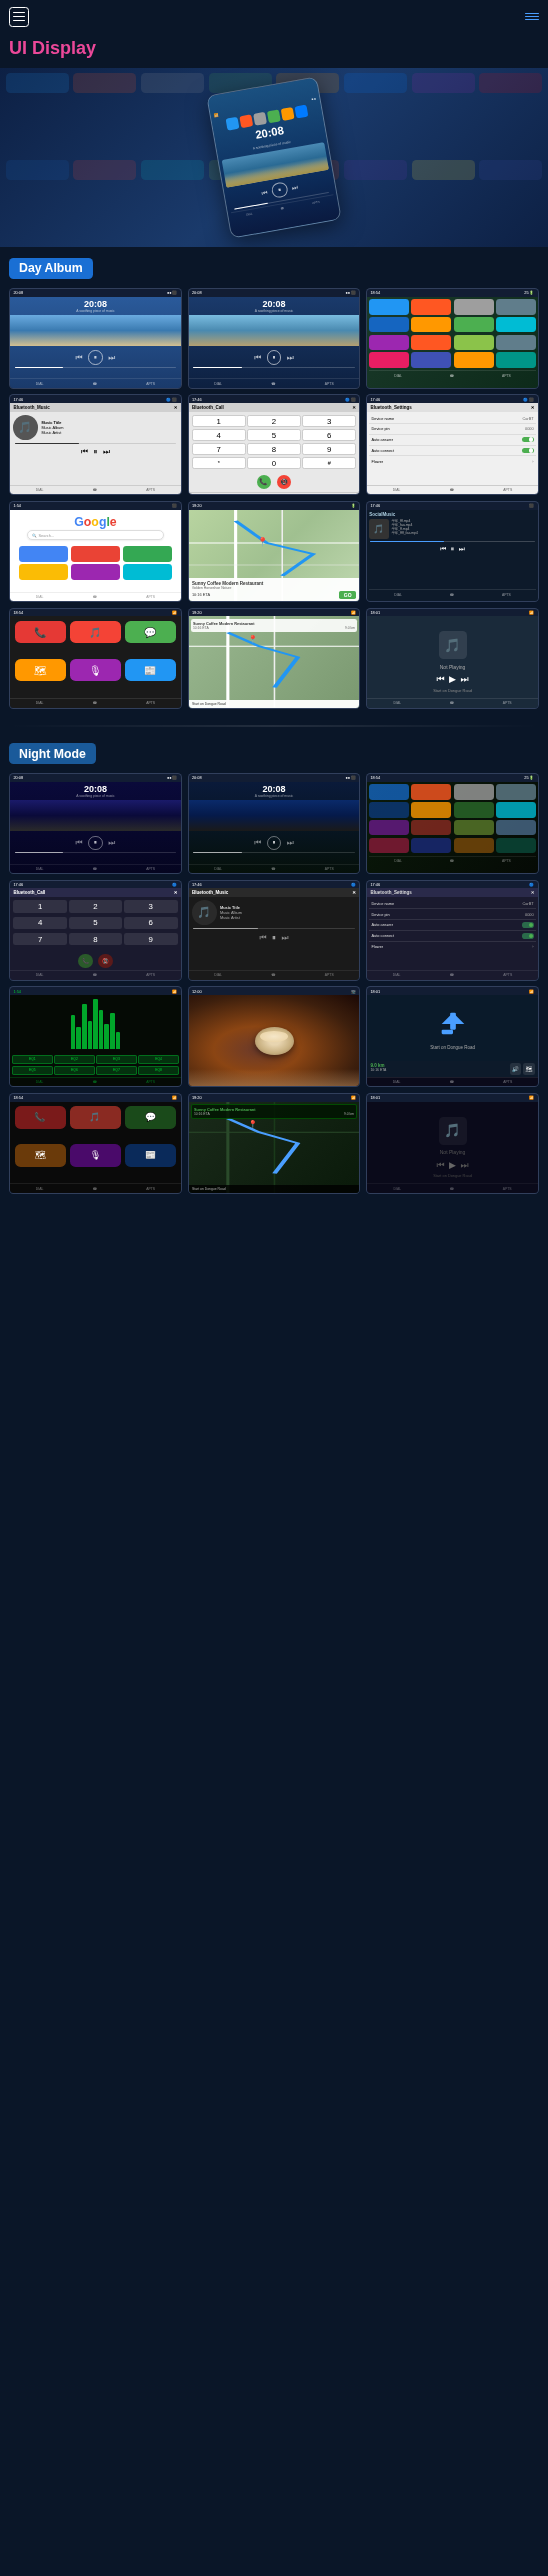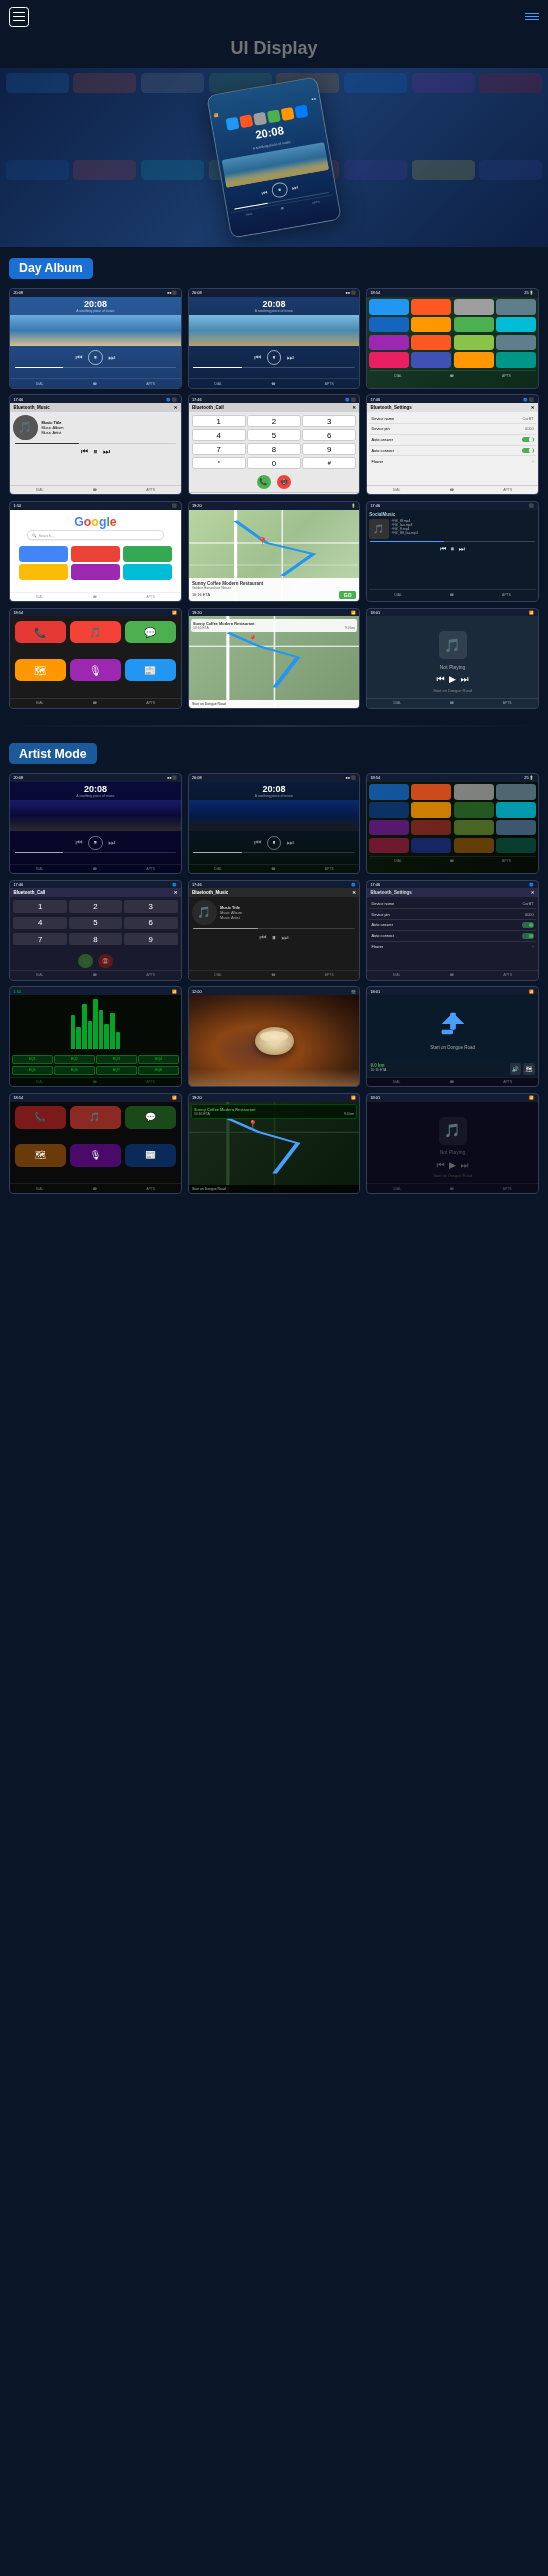--- a/index.html
+++ b/index.html
@@ -30,23 +30,22 @@
     .hamburger-icon span {
       display: block; width: 12.3px; height: 1.1px; background: #fff; border-radius: 1.1px;
     }
     .menu-icon {
       display: flex; flex-direction: column; gap: 1.7px; cursor: pointer;
     }
     .menu-icon span {
       display: block; width: 14.5px; height: 1.1px; background: #4a9eff; border-radius: 1.1px;
     }
     .page-title {
-      font-size: 18px; font-weight: bold; color: #737373;
+      font-size: 18px; font-weight: bold; color: #ec4899;
       padding: 4.5px 9px 9px;
-      text-align: center;
     }
 
     
     .hero-section {
       position: relative;
       width: 100%;
       height: 179px;
       overflow: hidden;
       background: linear-gradient(135deg, #0d2044 0%, #1a3a6b 50%, #0d2044 100%);
       display: flex;
@@ -631,21 +630,21 @@
           </div>
         </div>
       </div>
     </div>
   </div>
 </div>
 
 <div class="section-divider"></div>
 
 <div class="mode-section">
-  <div class="mode-label night">Artist Mode</div>
+  <div class="mode-label night">Night Mode</div>
 
   
   <div class="screens-grid">
 
     <div class="screen-card">
       <div style="height:7.8px;" class="status-bar">
         <span>20:08</span>
           <span>●● ⬛</span>
       </div>
       <div class="screen-inner">

